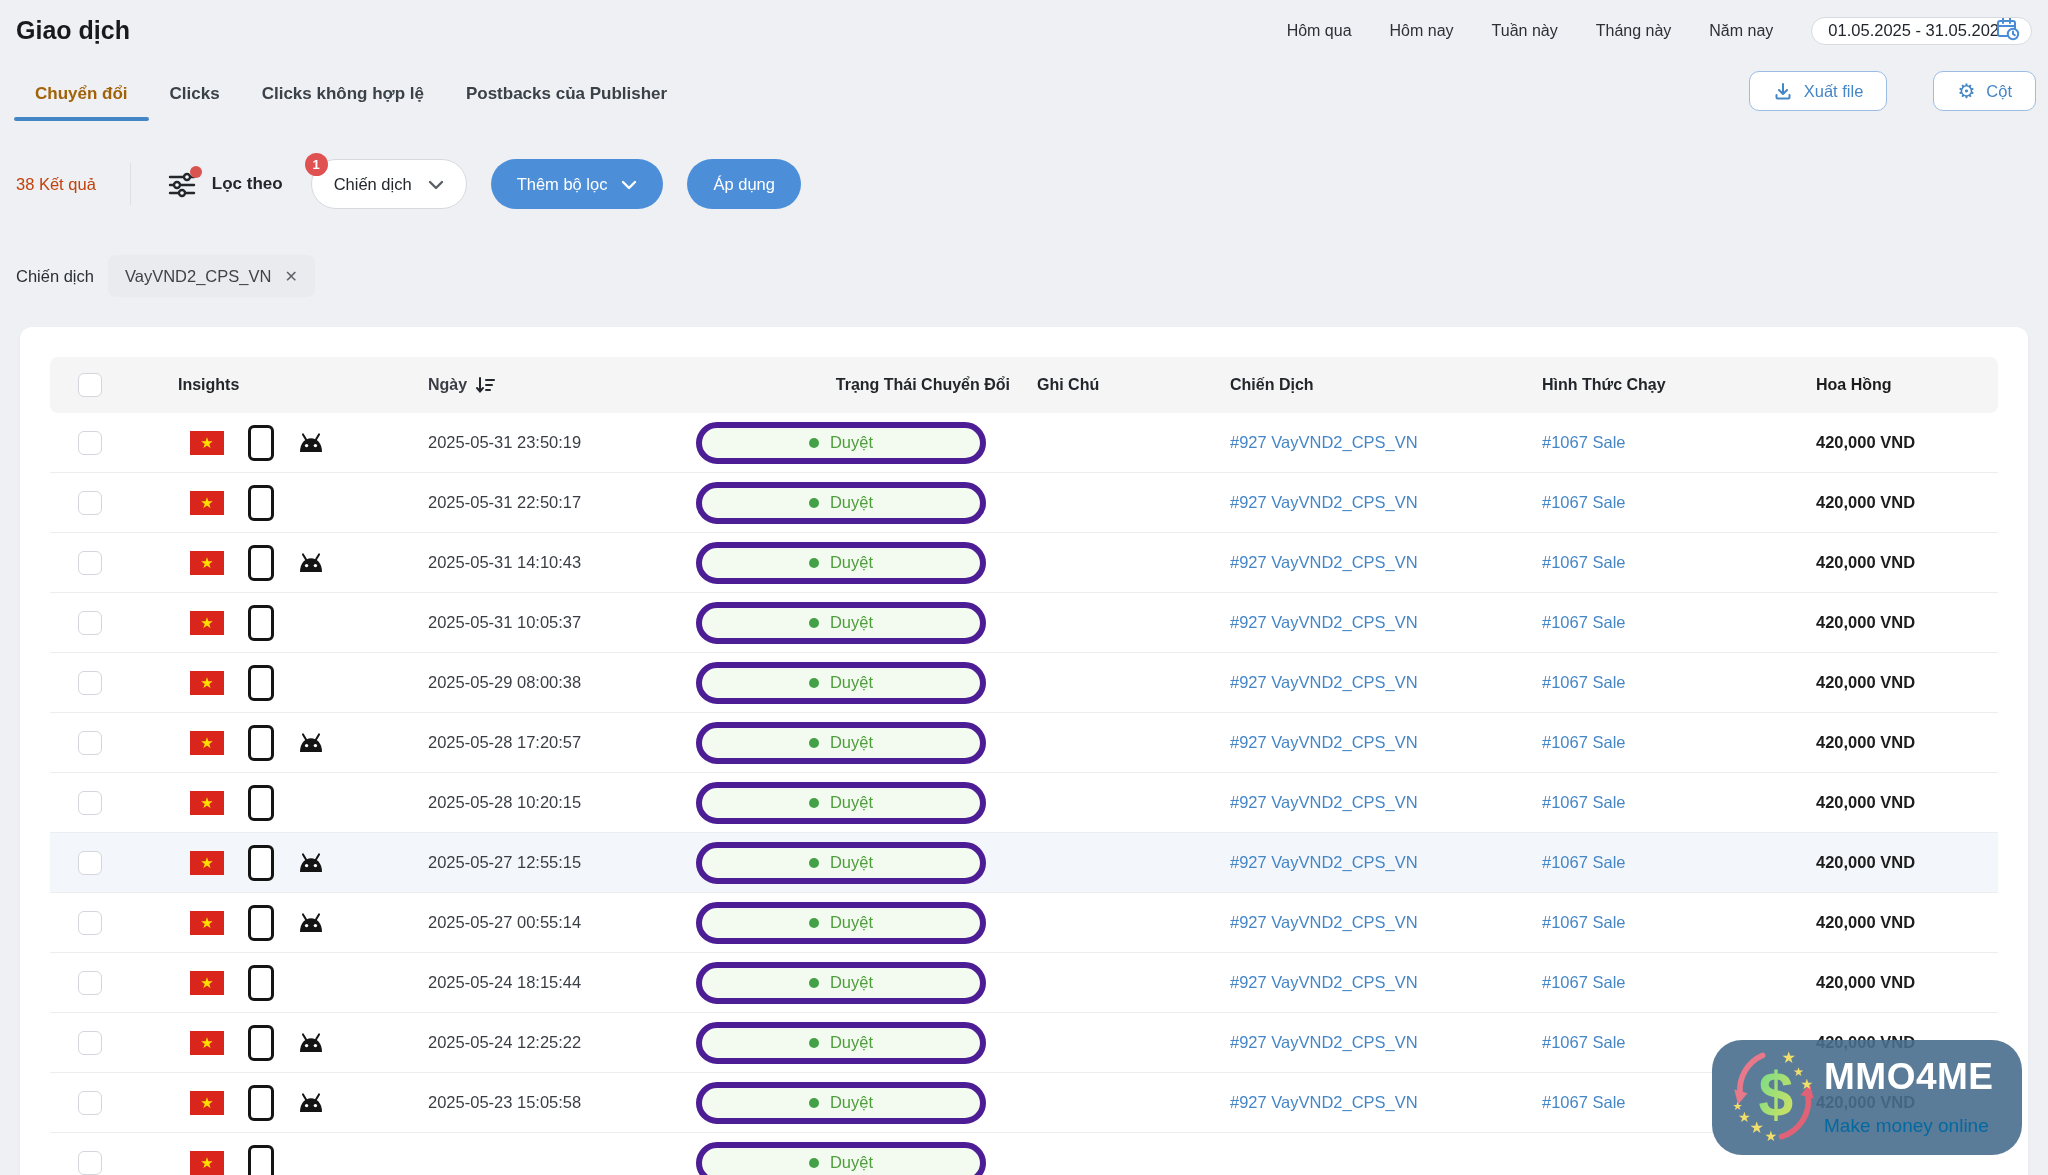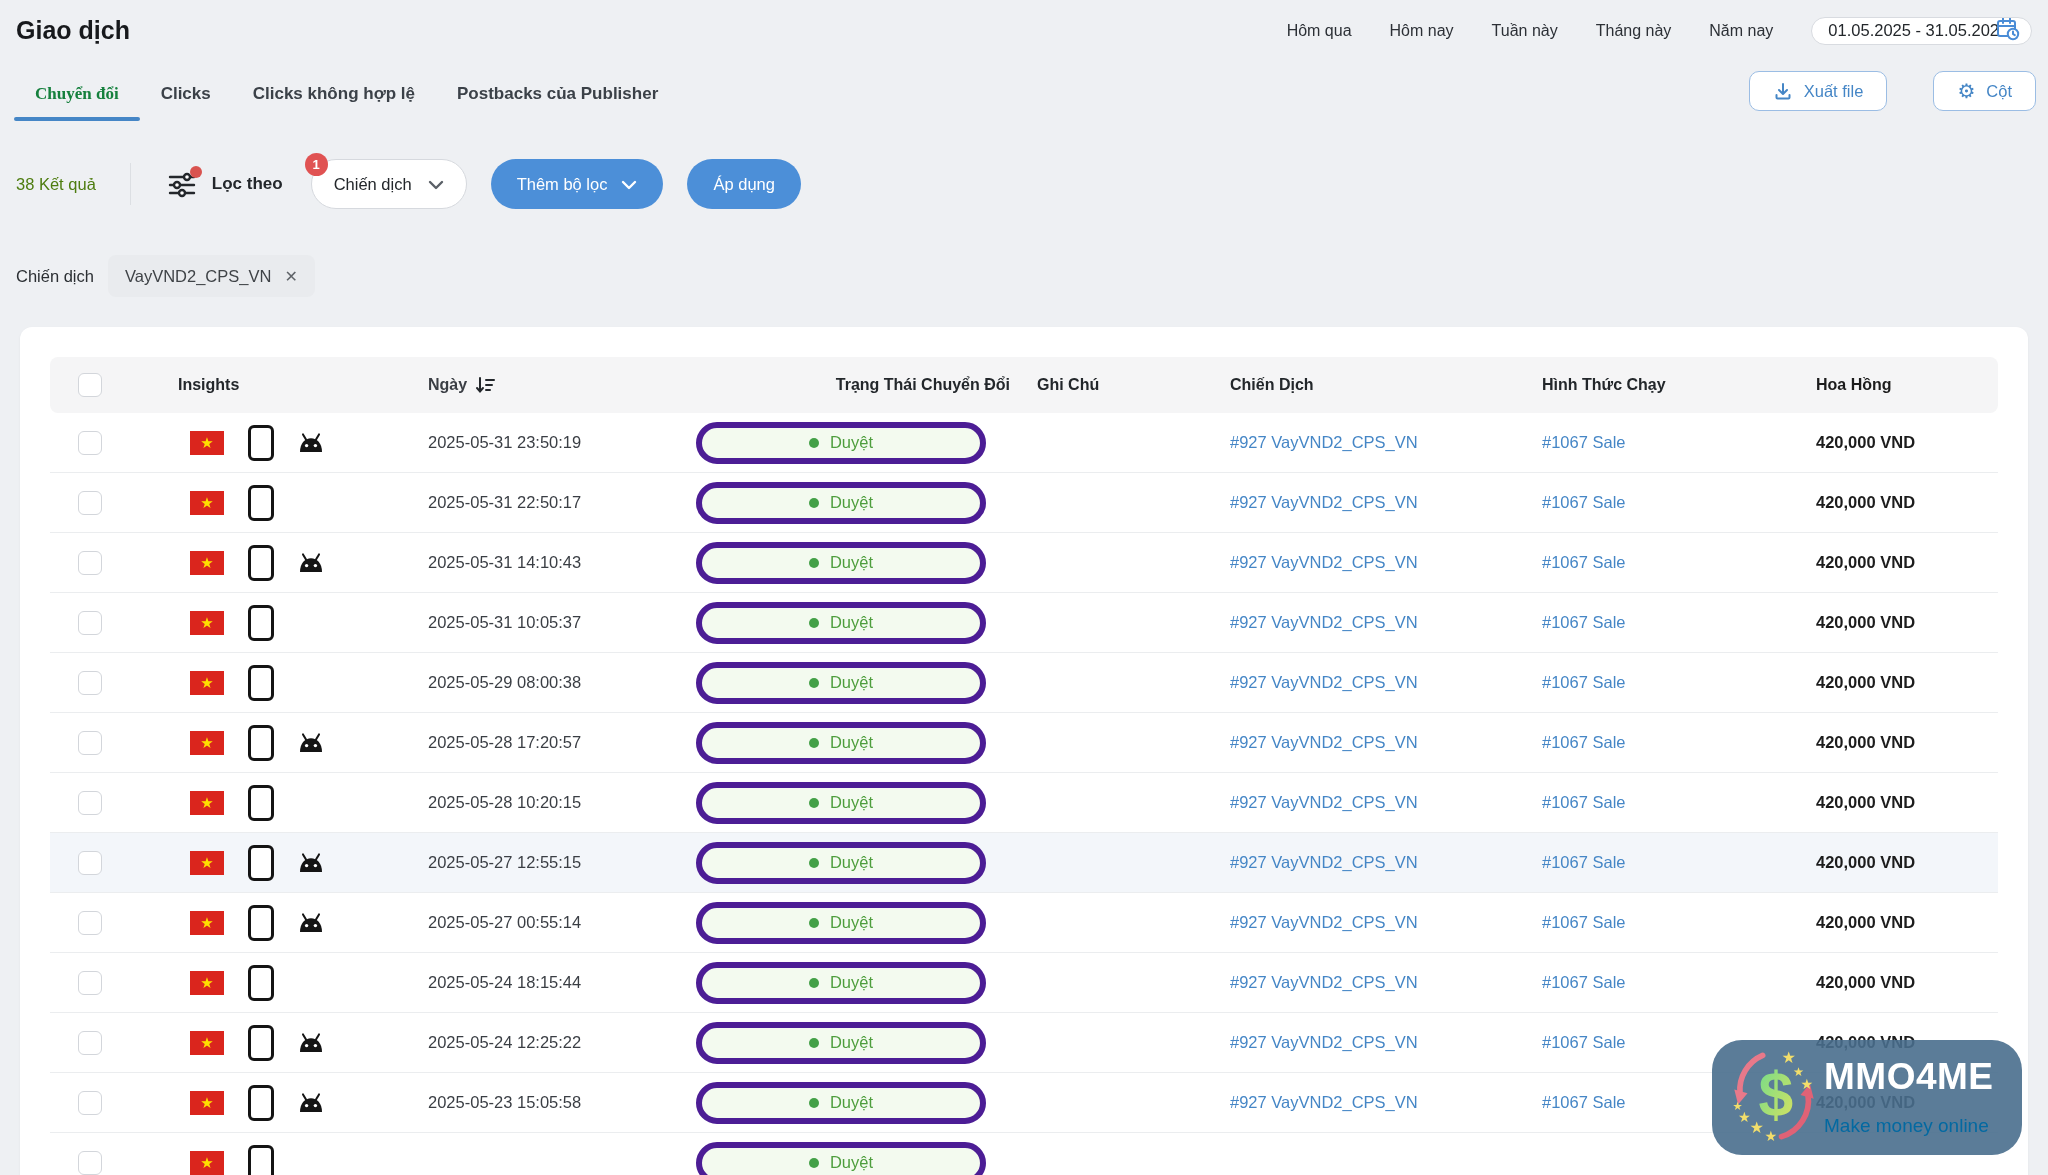--- a/index.html
+++ b/index.html
@@ -18,33 +18,33 @@
   .date-pill {
     display:flex; align-items:center; height:28px; background:#fff;
     border:1px solid #d8dbe0; border-radius:21px; padding:0 10px 0 16px;
     font-size:16.5px; color:#23272b; max-width:262px; overflow:hidden; white-space:nowrap;
   }
   .date-pill .cal { flex:0 0 auto; margin-left:-4px; }
   
   .tabs-row { display:flex; justify-content:space-between; align-items:flex-end; margin-top:26px; padding:0 12px 0 14px; }
   .tabs { display:flex; }
   .tab { position:relative; padding:6px 21px 17px 21px; font-size:17px; font-weight:700; color:#3b4148; cursor:pointer; white-space:nowrap; }
-  .tab.active { color:#15803d;font-family:Liberation Serif, serif; }
+  .tab.active { color:#a16207; }
   .tab.active::after { content:""; position:absolute; left:0; right:0; bottom:0; height:4px; background:#4586c6; border-radius:2px; }
   .tab-actions { display:flex; gap:46px; padding-bottom:10px; }
   .obtn {
     display:flex; align-items:center; gap:11px; height:40px; padding:0 23px;
     background:#fff; border:1px solid #9bbde4; border-radius:10px;
     color:#4586c6; font-size:16.5px; cursor:pointer;
   }
   .obtn svg { display:block; }
   .gear-glyph { font-size:20px; line-height:1; }
   
   .filter-bar { display:flex; align-items:center; margin-top:38px; padding-left:16px; }
-  .results { color:#4d7c0f; font-size:16.5px; white-space:nowrap; }
+  .results { color:#c2410c; font-size:16.5px; white-space:nowrap; }
   .vdiv { width:1px; height:42px; background:#dcdfe3; margin:0 36px 0 34px; }
   .slider-icon-wrap { position:relative; width:32px; height:30px; }
   .slider-icon-wrap .reddot { position:absolute; top:-3px; right:-3px; width:12px; height:12px; border-radius:50%; background:#d9534f; }
   .filter-by { font-size:17px; font-weight:700; color:#23272b; margin-left:13px; white-space:nowrap; }
   .select-pill {
     position:relative; display:flex; align-items:center; gap:16px; height:50px; padding:0 22px;
     margin-left:28px; background:#fff; border:1px solid #d6d9de; border-radius:25px;
     font-size:16.5px; color:#23272b; cursor:pointer; white-space:nowrap;
   }
   .count-badge {

